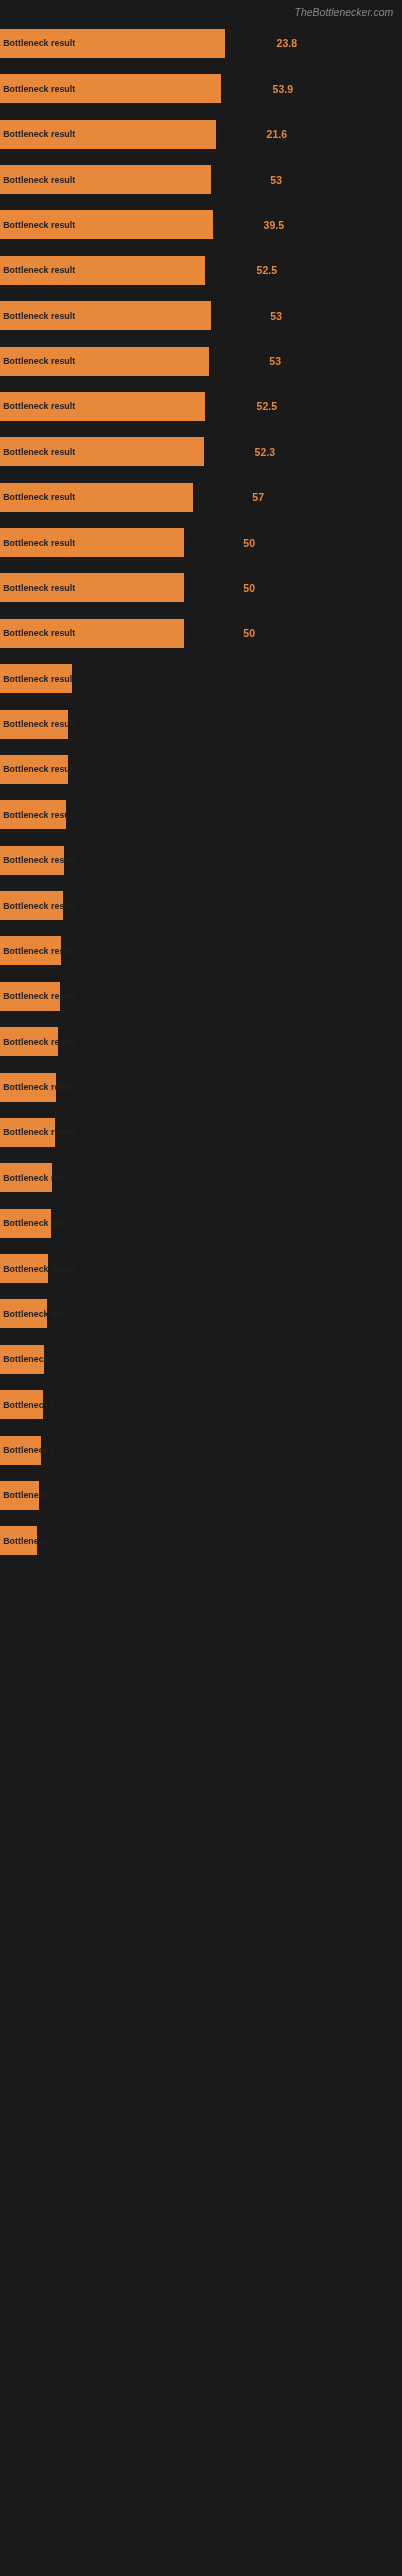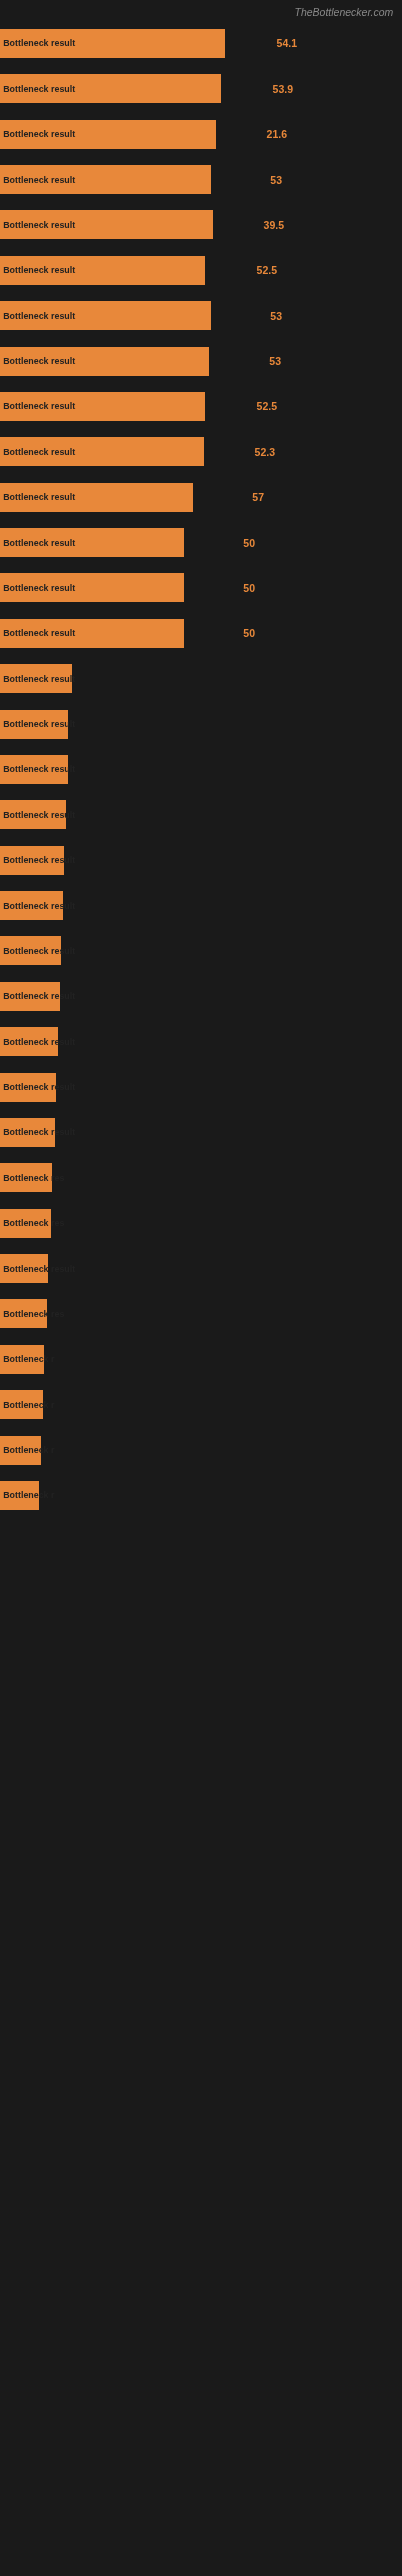--- a/index.html
+++ b/index.html
@@ -64,21 +64,21 @@
   <div class="header">TheBottlenecker.com</div>
 </div>
 
 <div id="bars-container">
 <div class="row-wrapper">
       <div class="bar-row">
         <div class="bar-container" style="width: 266px;">
           <div class="bar" style="width: 225px;">
             <span class="bar-label">Bottleneck result</span>
           </div>
-          <span class="bar-value">54.1</span>
+          <span class="bar-value">23.8</span>
         </div>
       </div>
     </div>
     <div class="row-wrapper">
       <div class="bar-row">
         <div class="bar-container" style="width: 262px;">
           <div class="bar" style="width: 221px;">
             <span class="bar-label">Bottleneck result</span>
           </div>
           <span class="bar-value">53.9</span>
@@ -365,18 +365,27 @@
             <span class="bar-label">Bottleneck r</span>
           </div>
         </div>
       </div>
     </div>
     <div class="row-wrapper">
       <div class="bar-row">
         <div class="bar-container" style="width: 80px;">
           <div class="bar" style="width: 39px;">
             <span class="bar-label">Bottleneck r</span>
+          </div>
+        </div>
+      </div>
+    </div>
+    <div class="row-wrapper">
+      <div class="bar-row">
+        <div class="bar-container" style="width: 77px;">
+          <div class="bar" style="width: 37px;">
+            <span class="bar-label">Bottleneck</span>
           </div>
         </div>
       </div>
     </div>
   </div>
 
 
 </body></html>

